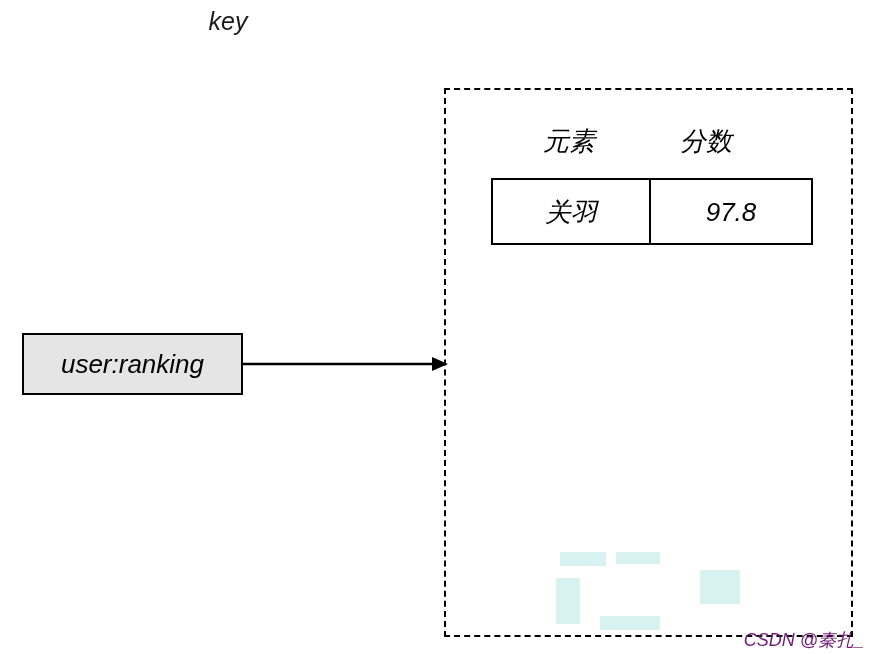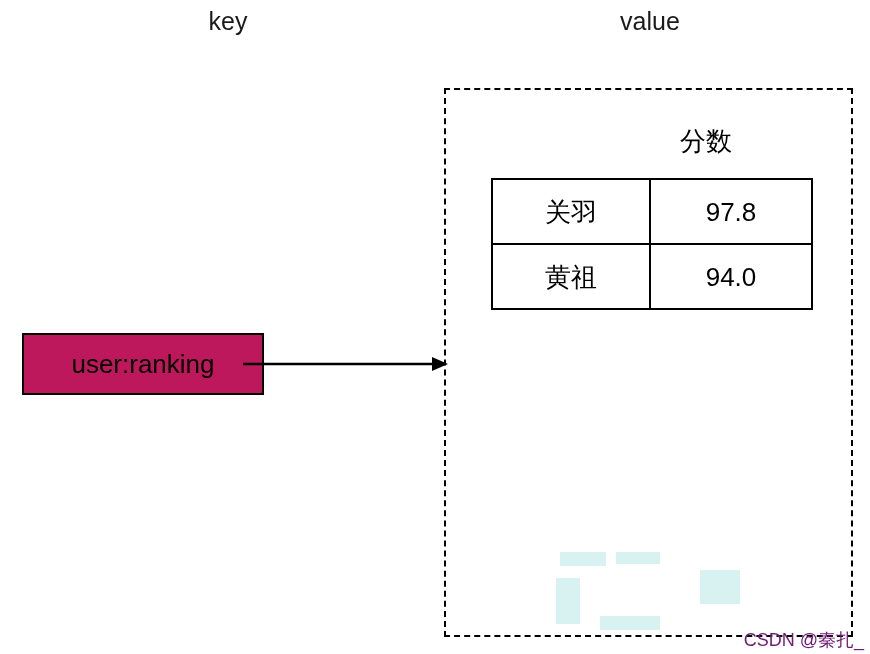--- a/index.html
+++ b/index.html
@@ -12,43 +12,44 @@
     font-family: "Liberation Sans", "DejaVu Sans", sans-serif;
     color: #000000;
     -webkit-font-smoothing: antialiased;
   }
   #canvas {
     position: relative;
     width: 870px;
     height: 654px;
     background: #ffffff;
     overflow: hidden;
+    font-style: italic;
   }
 
   
   .caption {
     position: absolute;
     font-size: 25px;
     line-height: 1;
     color: #1a1a1a;
     white-space: nowrap;
     text-align: center;
   }
   #caption-key   { left: 148px; top: 9px;  width: 160px; }
   #caption-value { left: 570px; top: 9px;  width: 160px; }
 
   
   #key-box {
     position: absolute;
     left: 22px;
     top: 333px;
-    width: 242px;
+    width: 221px;
     height: 62px;
     border: 2px solid #000000;
-    background: #be185d;
+    background: #e5e5e5;
     box-sizing: border-box;
     display: flex;
     align-items: center;
     justify-content: center;
   }
   #key-box-label {
     font-size: 26px;
     line-height: 1;
     color: #000000;
     white-space: nowrap;
@@ -129,44 +130,40 @@
     pointer-events: none;
   }
 </style>
 </head>
 <body>
 
 <div id="canvas">
 
   <div class="caption" id="caption-key">key</div>
 
-  <div class="caption" id="caption-value">value</div>
 
   <div id="key-box">
     <span id="key-box-label">user:ranking</span>
   </div>
 
   <svg id="arrow" viewBox="0 0 205 24" width="205" height="24" xmlns="http://www.w3.org/2000/svg">
     <line x1="0" y1="12" x2="192" y2="12" stroke="#000000" stroke-width="2.5"></line>
     <polygon points="205,12 189,5 189,19" fill="#000000"></polygon>
   </svg>
 
   <div id="value-box"></div>
 
+  <div class="col-header" id="col-header-0">元素</div>
   <div class="col-header" id="col-header-1">分数</div>
 
   <table id="score-table">
     <tbody>
       <tr>
         <td class="cell-element">关羽</td>
         <td class="cell-score">97.8</td>
-      </tr>
-      <tr>
-        <td class="cell-element">黄祖</td>
-        <td class="cell-score">94.0</td>
       </tr>
     </tbody>
   </table>
 
   <div class="wm-blob" style="left:560px; top:552px; width:46px; height:14px;"></div>
   <div class="wm-blob" style="left:616px; top:552px; width:44px; height:12px;"></div>
   <div class="wm-blob" style="left:700px; top:570px; width:40px; height:34px;"></div>
   <div class="wm-blob" style="left:556px; top:578px; width:24px; height:46px;"></div>
   <div class="wm-blob" style="left:600px; top:616px; width:60px; height:14px;"></div>
 

